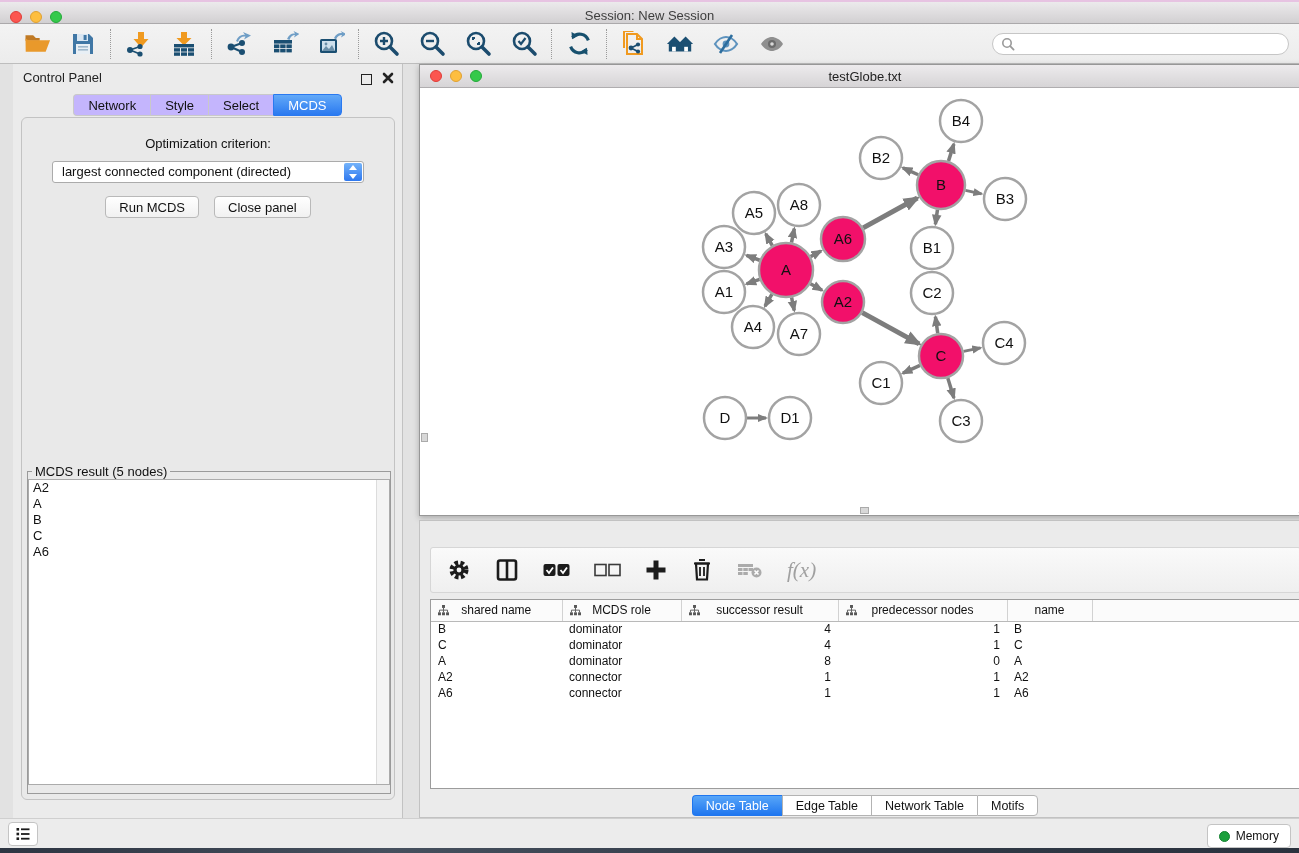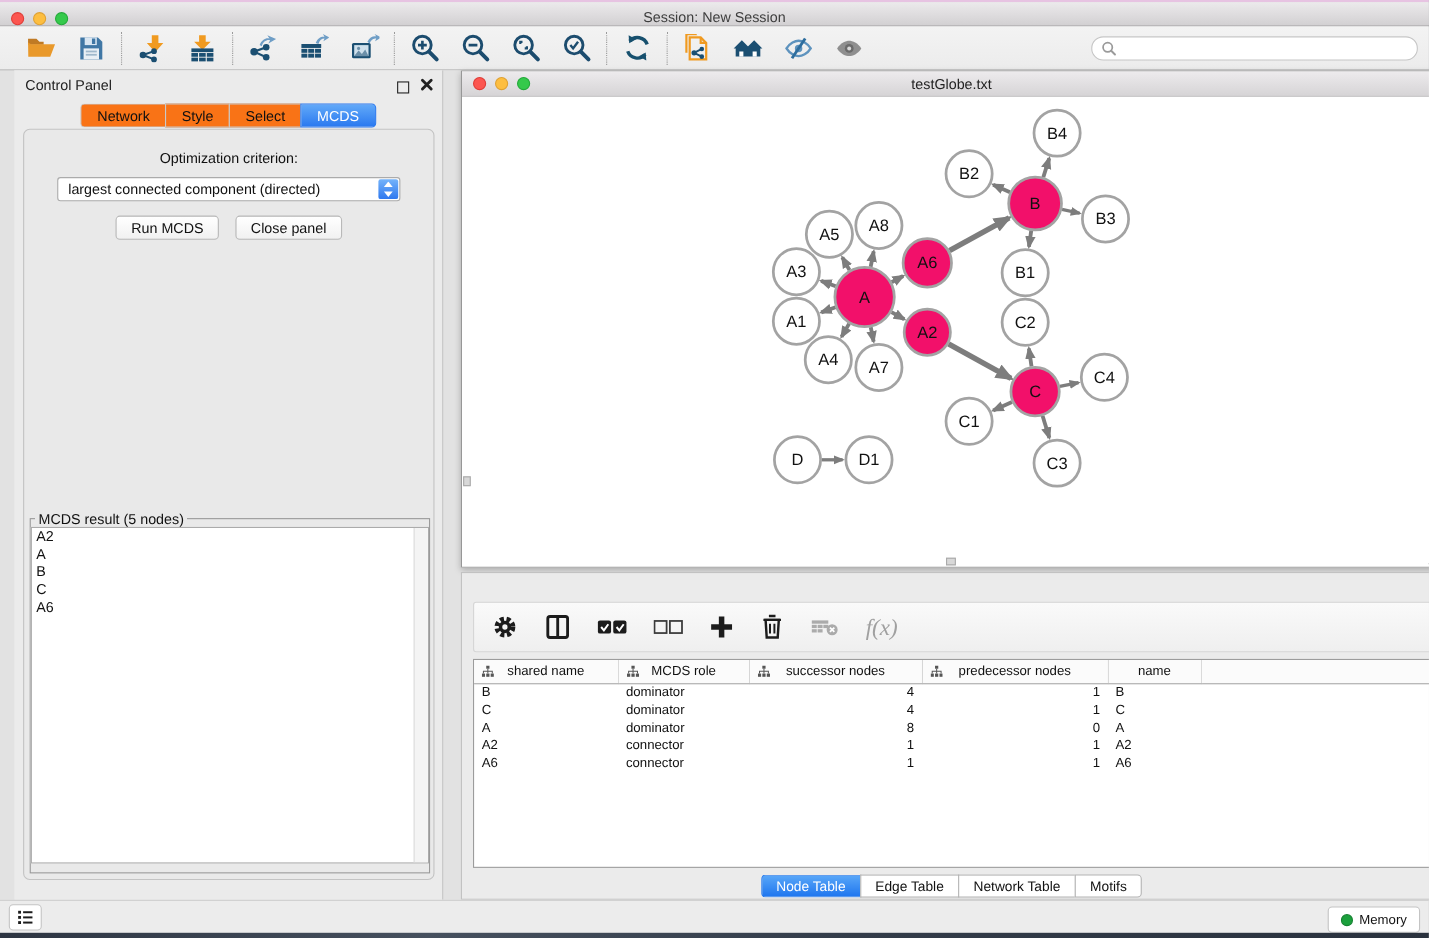--- a/index.html
+++ b/index.html
@@ -36,21 +36,21 @@
 
   
   .control-panel { position:absolute; left:0; top:0; width:390px; height:754px;
     background:#EBEBEB; border-right:1px solid #C2C2C2; }
   .panel-header { position:relative; height:26px; display:flex; align-items:center; }
   .panel-header .ph-title { margin-left:10px; font-size:13px; color:#222; }
   .ph-icons { position:absolute; right:8px; top:6px; display:flex; gap:10px; align-items:center; }
   .float-box { width:11px; height:11px; border:1.6px solid #222; background:transparent; }
   .cp-tabs { position:absolute; left:0; top:30px; width:100%; display:flex; justify-content:center; }
   .cp-tab { height:22px; line-height:21px; padding:0 14px; font-size:13px; color:#111;
-    background:#f97316; border:1px solid #C9C9C9; border-right:none; cursor:pointer; }
+    background:#c4b5fd; border:1px solid #C9C9C9; border-right:none; cursor:pointer; }
   .cp-tab:first-child { border-radius:4px 0 0 4px; }
   .cp-tab:last-child { border-right:1px solid #C9C9C9; border-radius:0 4px 4px 0; }
   .cp-tab.active { background:linear-gradient(#62A9F8,#2A79F0); color:#fff; border-color:#2A79F0; }
   .cp-box { position:absolute; left:8px; top:53px; width:374px; height:683px;
     background:#E9E9E9; border:1px solid #C3C3C3; border-radius:6px; }
   .opt-label { margin-top:18px; text-align:center; font-size:13px; color:#111; }
   .dropdown { position:relative; margin:10px auto 0; width:312px; height:22px; background:#fff;
     border:1px solid #ABABAB; border-radius:3px; cursor:pointer; }
   .dropdown .dd-value { line-height:20px; padding-left:9px; font-size:13px; color:#111;
     white-space:nowrap; overflow:hidden; }
@@ -521,21 +521,21 @@
                       <rect x="4.4" y="8" width="3.2" height="3.2" fill="#555"></rect>
                       <rect x="8.8" y="8" width="3.2" height="3.2" fill="#555"></rect>
                       <path d="M6 3.2v2.4M1.6 8V5.6h8.8V8M6 5.6V8" stroke="#555" fill="none"></path>
                     </svg></span><span>MCDS role</span></th>
               <th><span class="th-icon"><svg width="11" height="11" viewBox="0 0 12 12">
                       <rect x="4.4" y="0" width="3.2" height="3.2" fill="#555"></rect>
                       <rect x="0" y="8" width="3.2" height="3.2" fill="#555"></rect>
                       <rect x="4.4" y="8" width="3.2" height="3.2" fill="#555"></rect>
                       <rect x="8.8" y="8" width="3.2" height="3.2" fill="#555"></rect>
                       <path d="M6 3.2v2.4M1.6 8V5.6h8.8V8M6 5.6V8" stroke="#555" fill="none"></path>
-                    </svg></span><span>successor nodes</span></th>
+                    </svg></span><span>successor result</span></th>
               <th><span class="th-icon"><svg width="11" height="11" viewBox="0 0 12 12">
                       <rect x="4.4" y="0" width="3.2" height="3.2" fill="#555"></rect>
                       <rect x="0" y="8" width="3.2" height="3.2" fill="#555"></rect>
                       <rect x="4.4" y="8" width="3.2" height="3.2" fill="#555"></rect>
                       <rect x="8.8" y="8" width="3.2" height="3.2" fill="#555"></rect>
                       <path d="M6 3.2v2.4M1.6 8V5.6h8.8V8M6 5.6V8" stroke="#555" fill="none"></path>
                     </svg></span><span>predecessor nodes</span></th>
               <th><span>name</span></th>
               <th></th>
             </tr>

